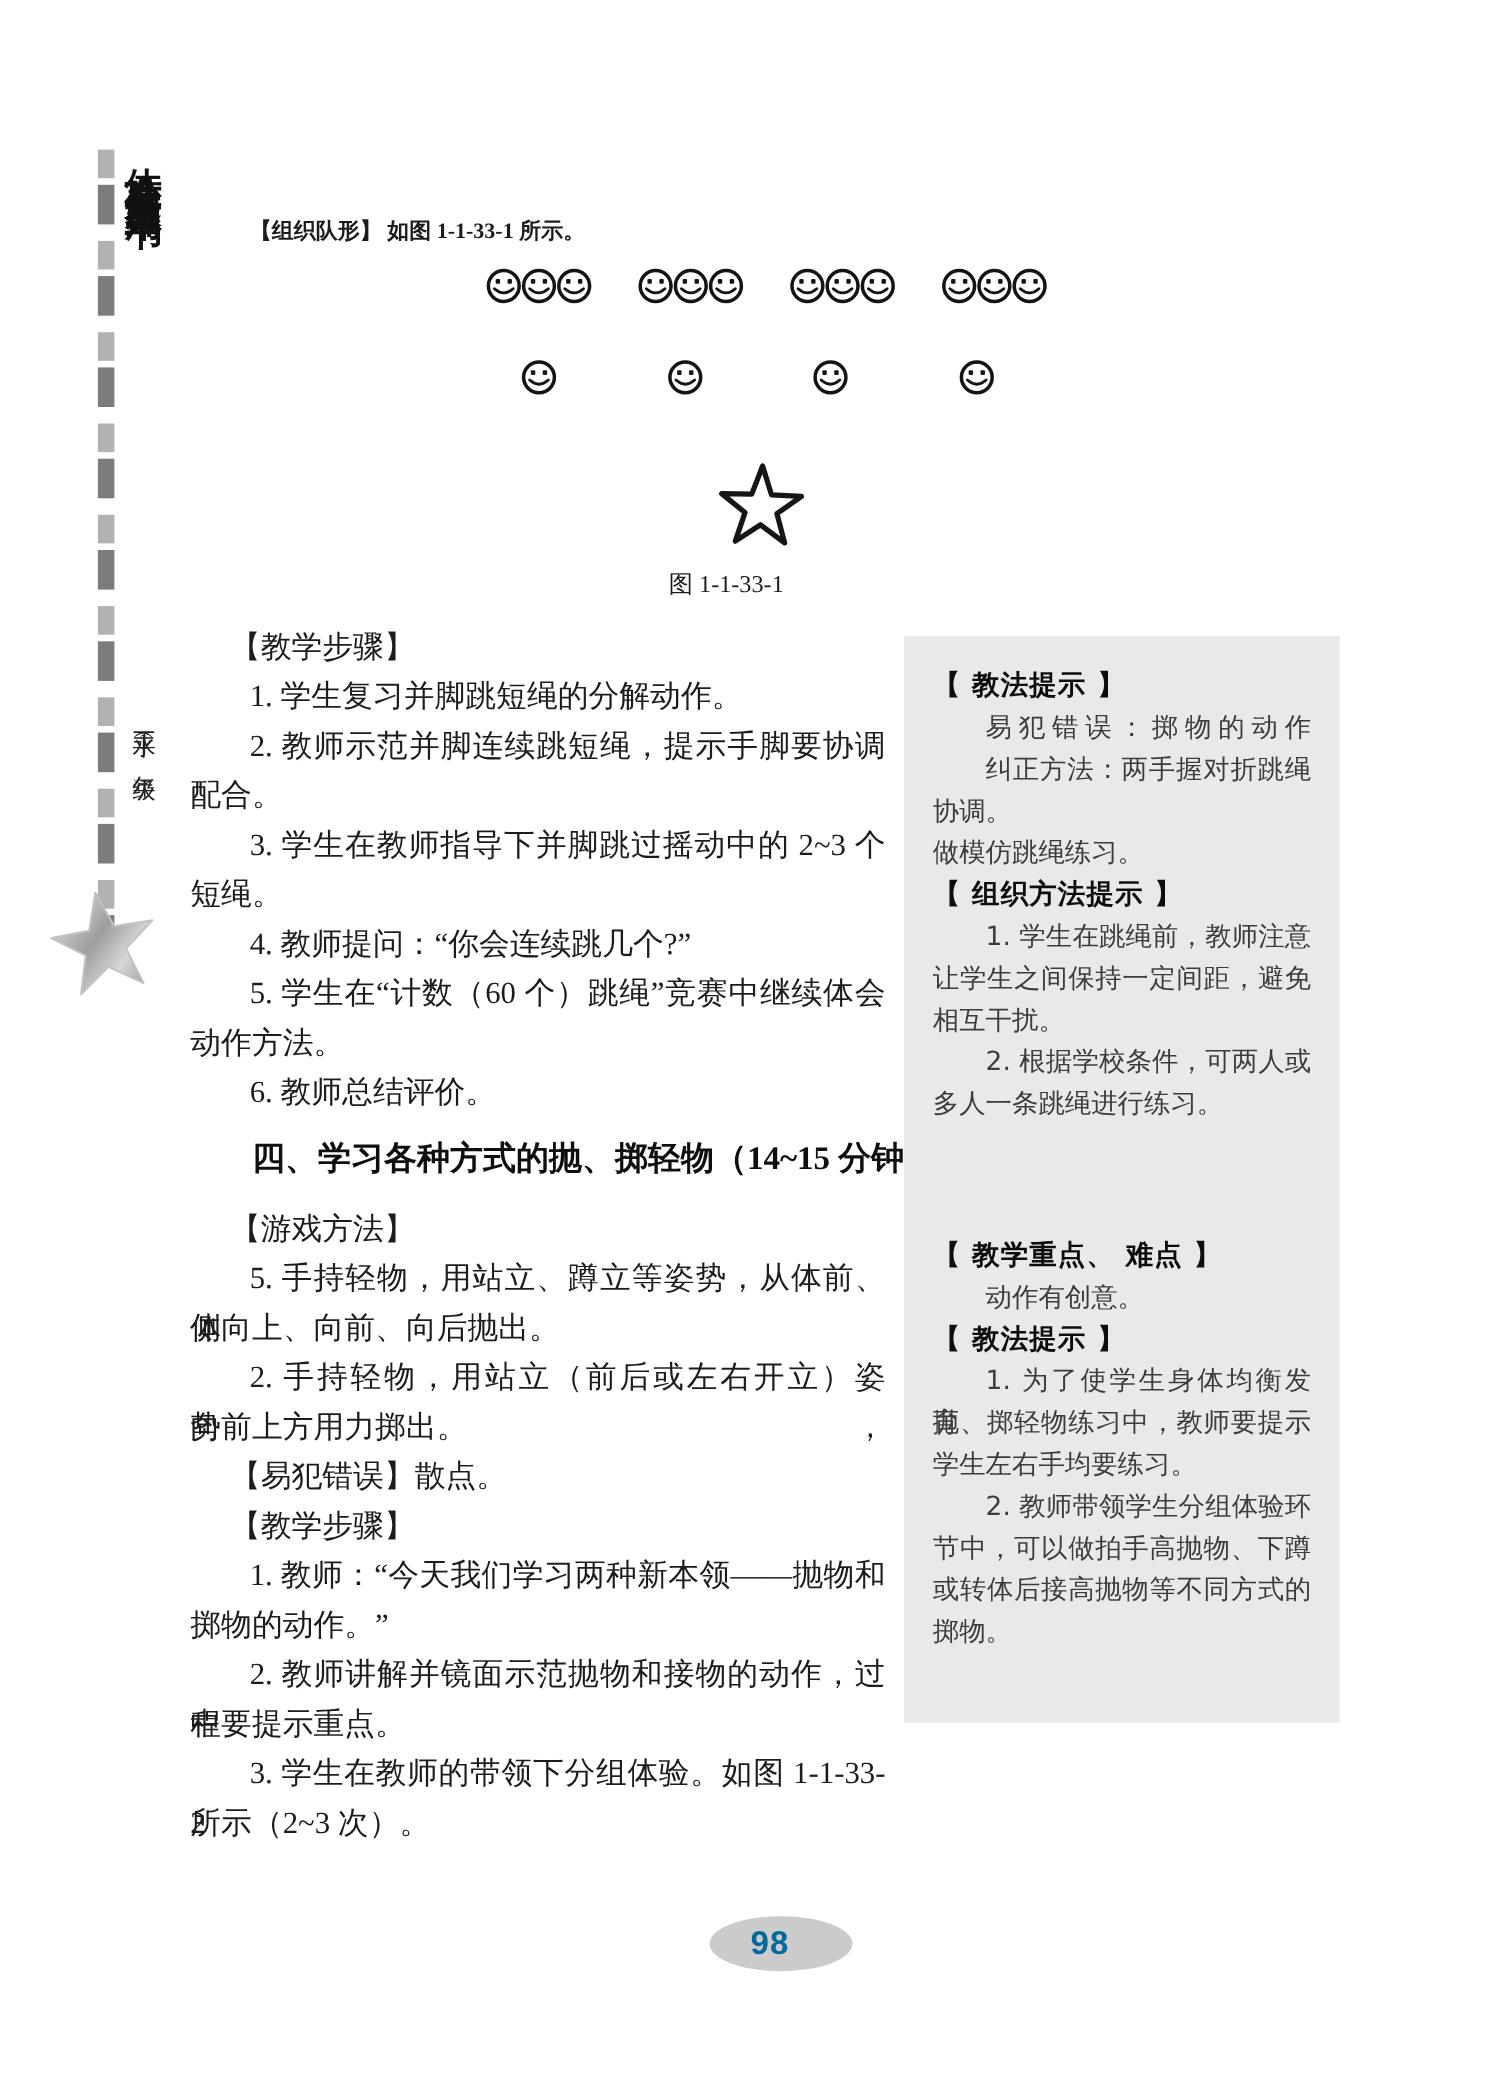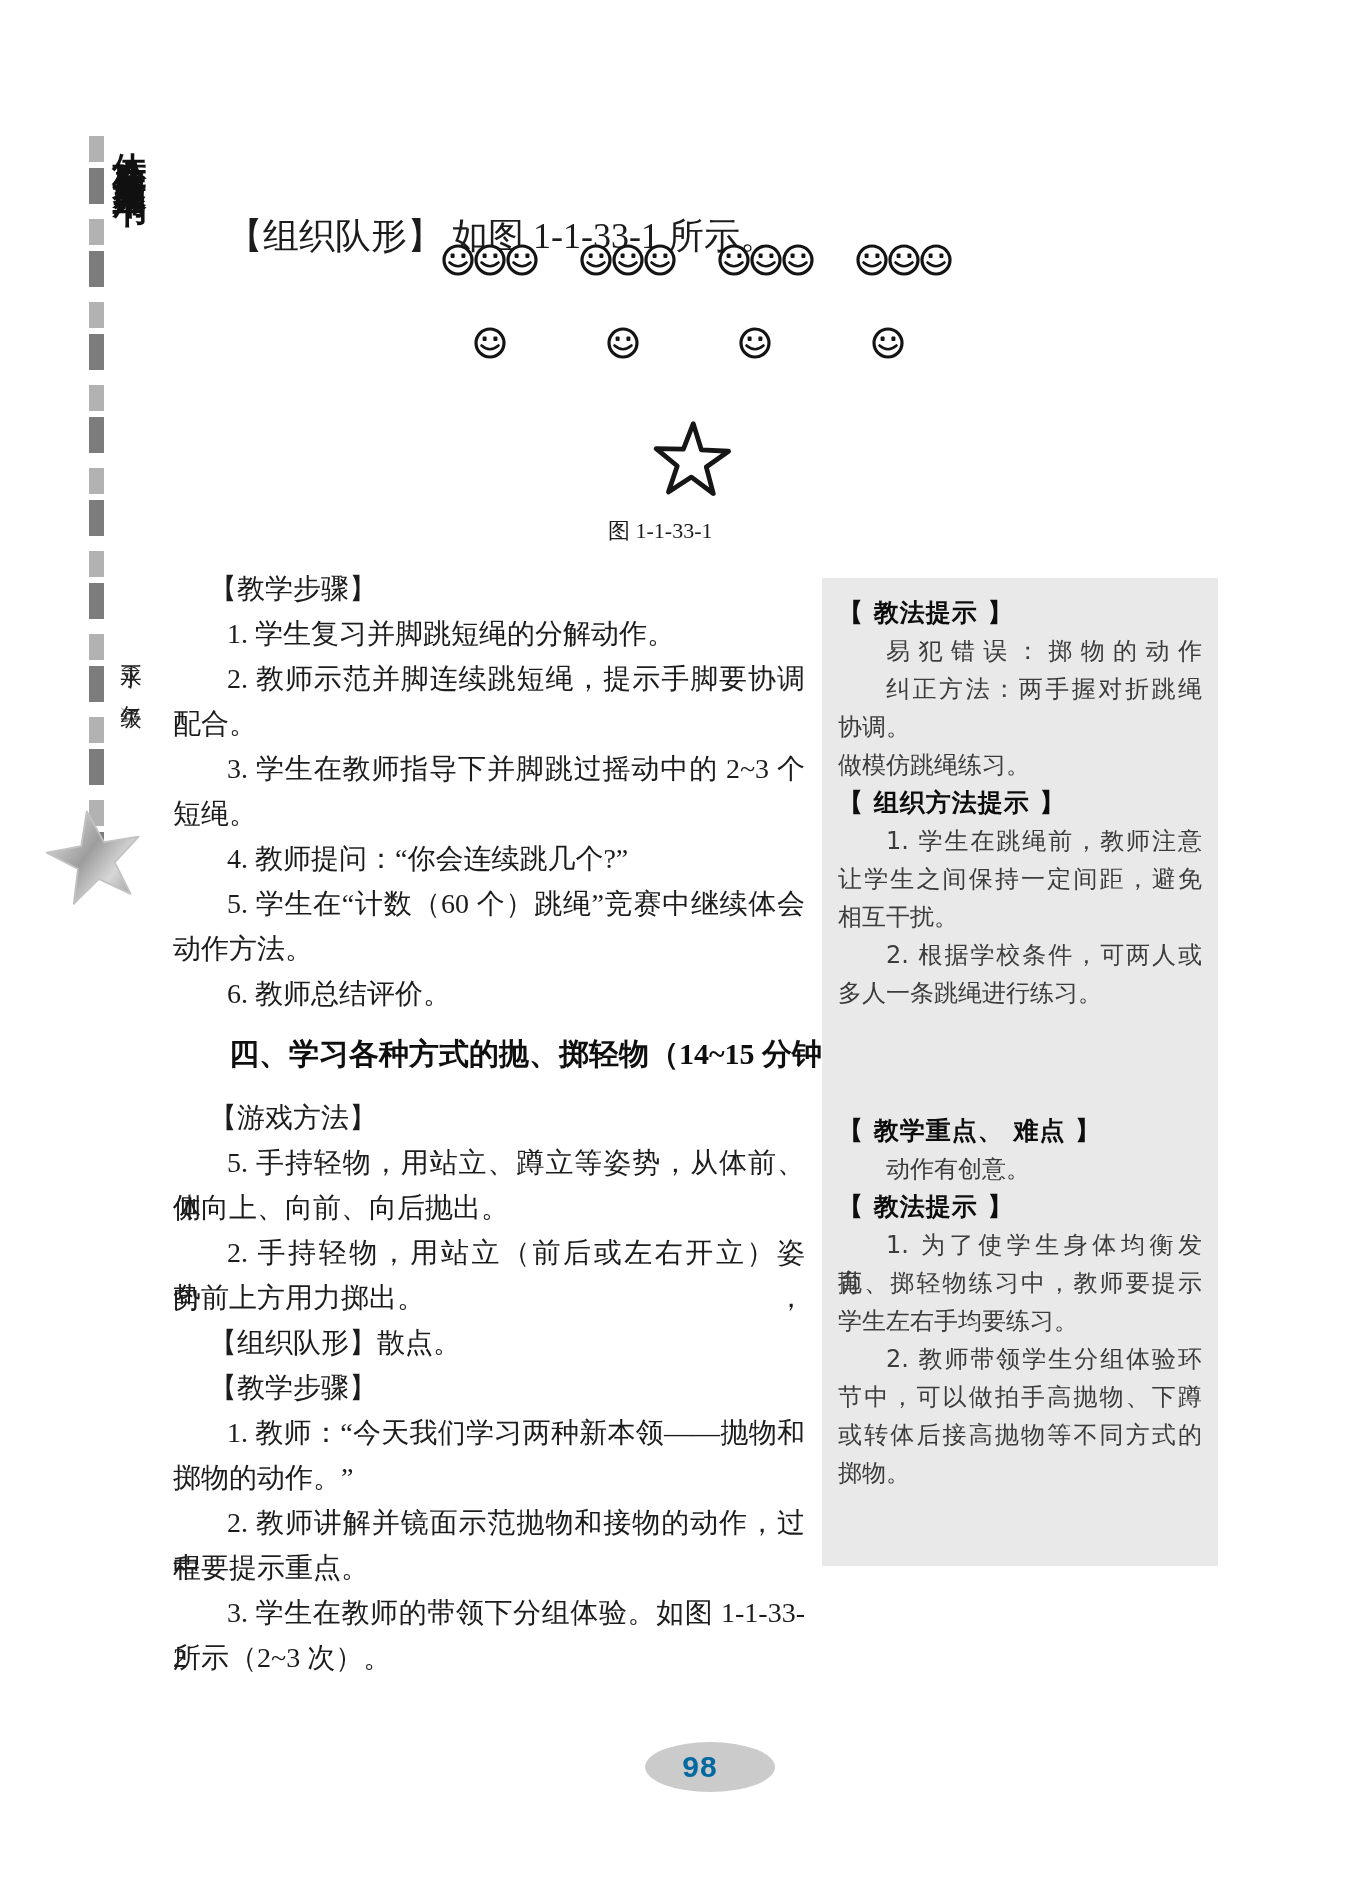--- a/index.html
+++ b/index.html
@@ -19,42 +19,42 @@
     font-size:34px;font-weight:bold;letter-spacing:5px;color:#111;
   }
   .spine-title .mark{font-size:26px;letter-spacing:0;}
   .spine-level{
     position:absolute;left:117px;top:650px;
     writing-mode:vertical-rl;text-orientation:mixed;
     font-size:21px;letter-spacing:3px;color:#222;
   }
   .spine-star{position:absolute;left:34px;top:802px;transform:rotate(-10deg);}
   
-  .fmt-line{position:absolute;left:227px;top:212px;font-size:36px;white-space:nowrap;}
+  .fmt-line{position:absolute;left:227px;top:196px;font-size:20px;white-space:nowrap;font-weight:bold;}
   .fig-row1{position:absolute;left:441px;top:243px;width:510px;display:flex;justify-content:space-between;}
   .fig-row1 .group{display:flex;}
   .fig-row1 .group .sm{margin-right:-2px;}
   .fig-row2{position:absolute;left:473px;top:326px;width:432px;display:flex;justify-content:space-between;}
   .fig-star{position:absolute;left:650px;top:415px;transform:rotate(2deg);}
   .fig-caption{position:absolute;left:608px;top:516px;font-size:22px;white-space:nowrap;}
   
   .main-text{position:absolute;left:173px;top:566px;width:632px;font-size:28px;line-height:45px;font-family:Liberation Serif, serif;}
   .mline{height:45px;}
   .mline.ind-b{text-indent:36px;}
   .mline.ind-n{text-indent:54px;}
   .mline.just{text-align:justify;text-align-last:justify;}
   .mline.heading{
     font-weight:bold;font-size:30px;text-indent:56px;
     height:48px;line-height:48px;margin:14px 0 17px 0;color:#0f0f0f;
     text-align:left;text-align-last:left;white-space:nowrap;
   }
   
   .side-box{
     position:absolute;left:822px;top:578px;width:396px;height:988px;
-    background:#e9e9e9;box-sizing:border-box;padding:16px;
+    background:#e9e9e9;box-sizing:border-box;padding:26px;
     font-family:"DejaVu Sans","Liberation Sans",sans-serif;
     color:#3c3c3c;font-size:24px;line-height:38px;
   }
   .sline{height:38px;}
   .sline.ind{text-indent:48px;}
   .sline.just{text-align:justify;text-align-last:justify;}
   .sline.shead{
     font-weight:bold;color:#0d0d0d;font-size:25px;letter-spacing:1px;
     text-align:left;text-align-last:left;white-space:nowrap;
   }
@@ -242,21 +242,21 @@
     <div class="mline ind-n">4. 教师提问：“你会连续跳几个?”</div>
     <div class="mline ind-n just">5. 学生在“计数（60 个）跳绳”竞赛中继续体会</div>
     <div class="mline">动作方法。</div>
     <div class="mline ind-n">6. 教师总结评价。</div>
     <div class="mline heading">四、学习各种方式的抛、掷轻物（14~15 分钟）</div>
     <div class="mline ind-b">【游戏方法】</div>
     <div class="mline ind-n just">5. 手持轻物，用站立、蹲立等姿势，从体前、体</div>
     <div class="mline">侧向上、向前、向后抛出。</div>
     <div class="mline ind-n just">2. 手持轻物，用站立（前后或左右开立）姿势，</div>
     <div class="mline">向前上方用力掷出。</div>
-    <div class="mline ind-b">【组织队形】散点。</div>
+    <div class="mline ind-b">【易犯错误】散点。</div>
     <div class="mline ind-b">【教学步骤】</div>
     <div class="mline ind-n just">1. 教师：“今天我们学习两种新本领——抛物和</div>
     <div class="mline">掷物的动作。”</div>
     <div class="mline ind-n just">2. 教师讲解并镜面示范抛物和接物的动作，过程</div>
     <div class="mline">中要提示重点。</div>
     <div class="mline ind-n just">3. 学生在教师的带领下分组体验。如图 1-1-33-2</div>
     <div class="mline">所示（2~3 次）。</div>
   </div>
 
 <div class="side-box">

